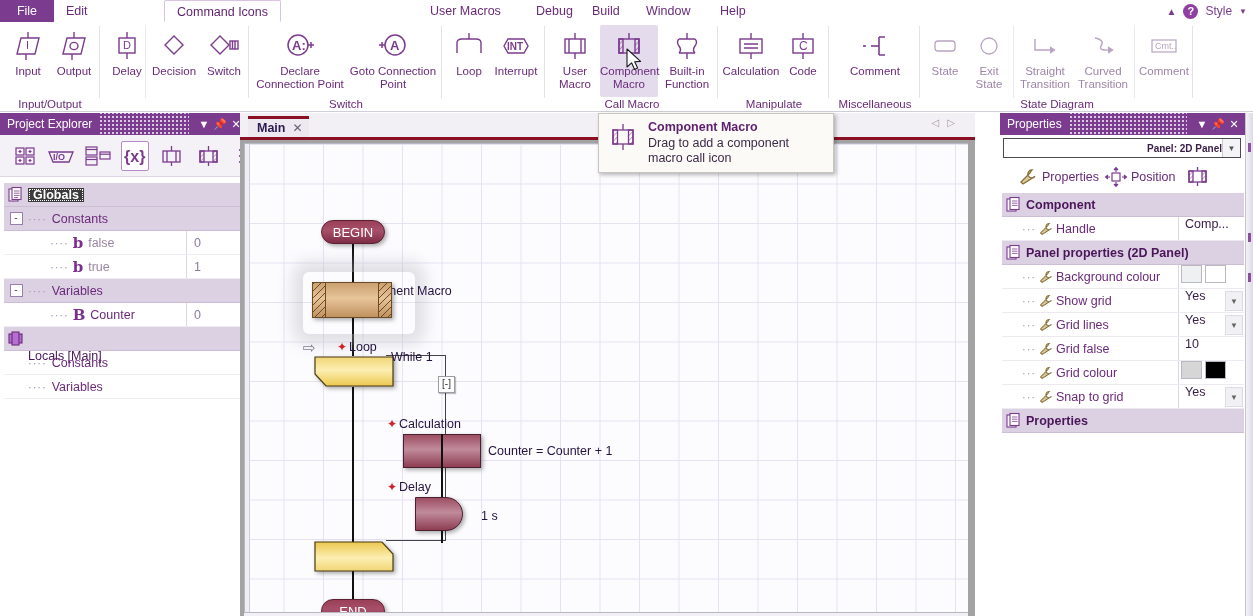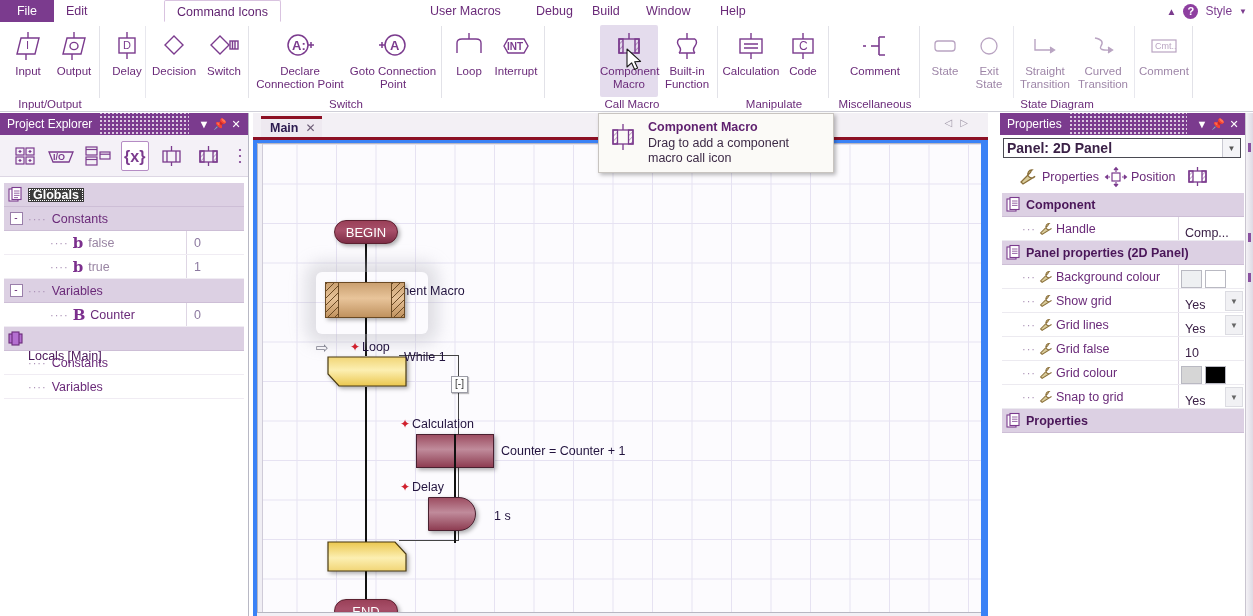--- a/index.html
+++ b/index.html
@@ -71,42 +71,42 @@
            font-weight:bold;font-size:12.5px;}
   .tdash{color:#a98fb5;font-size:11px;letter-spacing:1px;}
   .expander{width:11px;height:11px;border:1px solid #9a7faa;background:#fff;
             font-size:10px;line-height:9px;text-align:center;color:#5e1f6e;}
   .bico{font-family:"DejaVu Serif",serif;font-weight:bold;color:#7b2f8d;}
 
   .rpanel{position:absolute;right:7px;top:113px;width:246px;height:503px;background:#fff;
           box-sizing:border-box;}
   .rp-combo{position:absolute;left:3px;top:25px;width:238px;height:20px;border:1px solid #4a4a52;
             background:#fff;box-sizing:border-box;display:flex;align-items:center;}
-  .rp-combo .cval{flex:1;font-size:14px;color:#3b2147;padding-left:3px;font-weight:bold;}
+  .rp-combo .cval{flex:1;font-size:10px;color:#3b2147;padding-left:3px;font-weight:bold;text-align:right;}
   .rp-combo .cbtn{width:17px;height:18px;border-left:1px solid #c9c9d2;background:#f4f4f7;
                   font-size:8px;color:#555;display:flex;align-items:center;justify-content:center;}
   .rp-tabs{position:absolute;left:0;top:49px;width:246px;height:30px;display:flex;
            align-items:center;gap:6px;padding-left:18px;box-sizing:border-box;}
   .rp-tab{display:flex;align-items:center;gap:4px;font-size:12.5px;color:#6a2a79;}
   .ptable{position:absolute;left:2px;top:80px;width:242px;}
   .prow{position:relative;height:24px;display:flex;align-items:center;
         border-bottom:1px solid #eceaf0;box-sizing:border-box;}
   .prow.grp{background:#dcd0e3;border-bottom:1px solid #cdbed6;}
   .prow .pname{font-size:12.5px;color:#6a2a79;}
   .prow .pname.bold{font-weight:bold;color:#4a1659;}
   .prow .pval{position:absolute;right:0;top:0;height:100%;width:66px;
-              border-left:1px solid #ded6e4;display:flex;align-items:flex-end;box-sizing:border-box;}
+              border-left:1px solid #ded6e4;display:flex;align-items:flex-start;box-sizing:border-box;}
   .pv-text{font-size:12.5px;color:#3b2147;padding-left:6px;}
   .pv-drop{position:absolute;right:1px;top:2px;width:16px;height:18px;background:#f1f1f4;
            border:1px solid #dcdce2;font-size:8px;color:#666;display:flex;align-items:center;
            justify-content:center;}
   .swatch{width:21px;height:18px;border:1px solid #b9b9c2;box-sizing:border-box;}
 
   
-  .center{position:absolute;left:253px;top:113px;width:735px;height:503px;background:#3b82f6;}
+  .center{position:absolute;left:240px;top:113px;width:735px;height:503px;background:#a3a3a3;}
   .tabstrip{position:absolute;left:0;top:0;width:735px;height:24px;background:#f3f0f5;}
   .doctab{position:absolute;left:8px;top:3px;height:21px;background:#eee9f0;
           border-top:3px solid #8c1024;padding:0 6px 0 9px;box-sizing:border-box;
           display:flex;align-items:center;gap:7px;}
   .doctab .dt-name{font-size:12.5px;font-weight:bold;color:#2c1b4f;}
   .doctab .dt-x{font-size:12px;color:#6a5a74;}
   .tab-underline{position:absolute;left:0;top:24px;width:735px;height:3px;background:#8c1024;}
   .tabnav{position:absolute;right:20px;top:4px;display:flex;gap:8px;}
   .tabnav span{font-size:10px;color:#a098a8;}
 
@@ -309,20 +309,32 @@
             <text x="11" y="21" font-size="10" font-weight="bold" fill="#7b3b8e" stroke="none" font-family="Liberation Sans, sans-serif">INT</text>
               </g>
             </svg>
         </div>
         <div class="rtxt">Interrupt</div>
       </div>
       <div class="sep"></div>
     </div>
 
     <div class="rgroup" style="left:546px;width:172px;">
+      <div class="ritem" style="left:3px;">
+        <div class="rico">
+          <svg width="36" height="32" viewBox="0 0 36 32">
+              <g fill="none" stroke="#7b3b8e" stroke-width="1.4">
+            <rect x="8" y="10" width="20" height="14"></rect>
+                <path d="M12 10 L12 24 M24 10 L24 24"></path>
+            <path d="M18 4 L18 10 M18 24 L18 30"></path>
+              </g>
+            </svg>
+        </div>
+        <div class="rtxt">User Macro</div>
+      </div>
       <div class="ritem sel" style="left:54px;width:58px;height:72px;">
         <div class="rico">
           <svg width="36" height="32" viewBox="0 0 36 32">
             <defs>
                 <pattern id="hx1" width="4" height="4" patternTransform="rotate(45)" patternUnits="userSpaceOnUse">
               <line x1="0" y1="0" x2="0" y2="4" stroke="#7b3b8e" stroke-width="1"></line>
                 </pattern>
               </defs>
             <g fill="none" stroke="#7b3b8e" stroke-width="1.4">
               <rect x="8" y="10" width="20" height="14"></rect>

